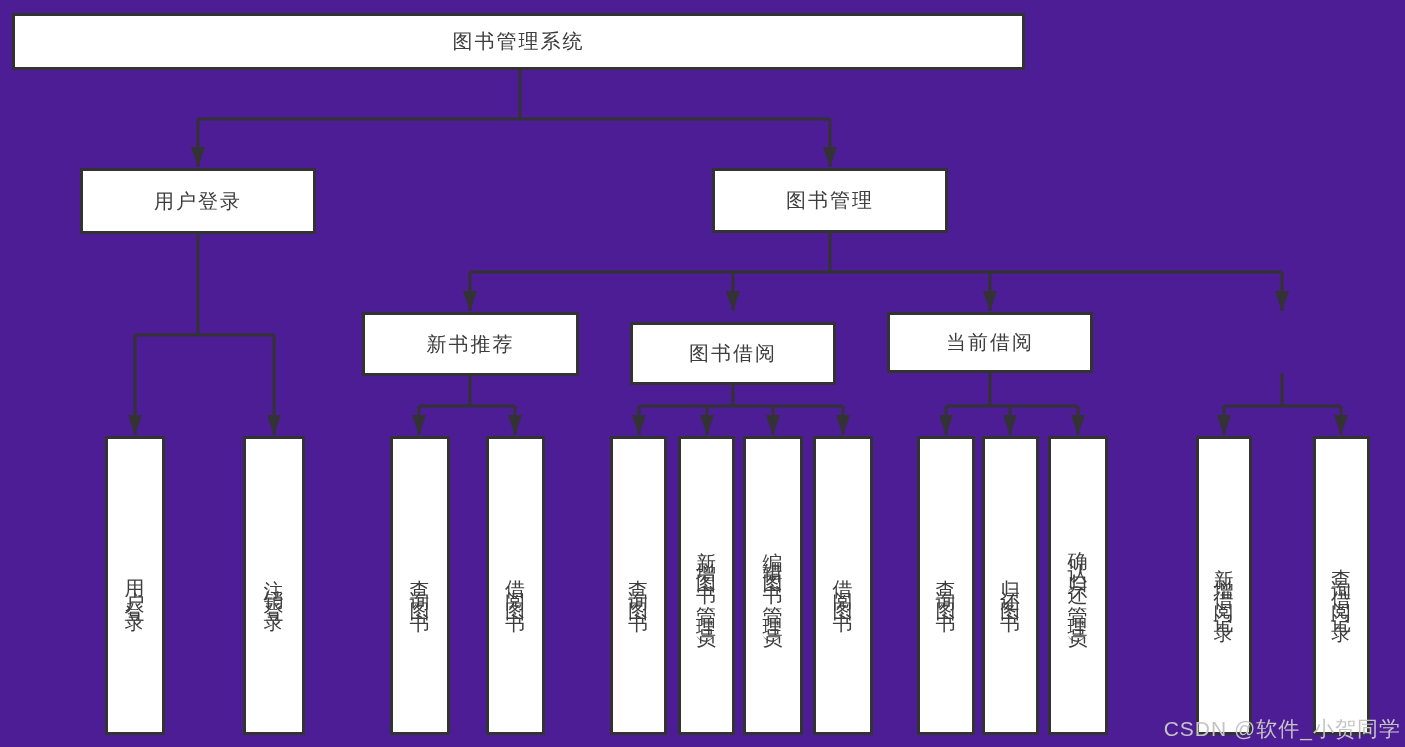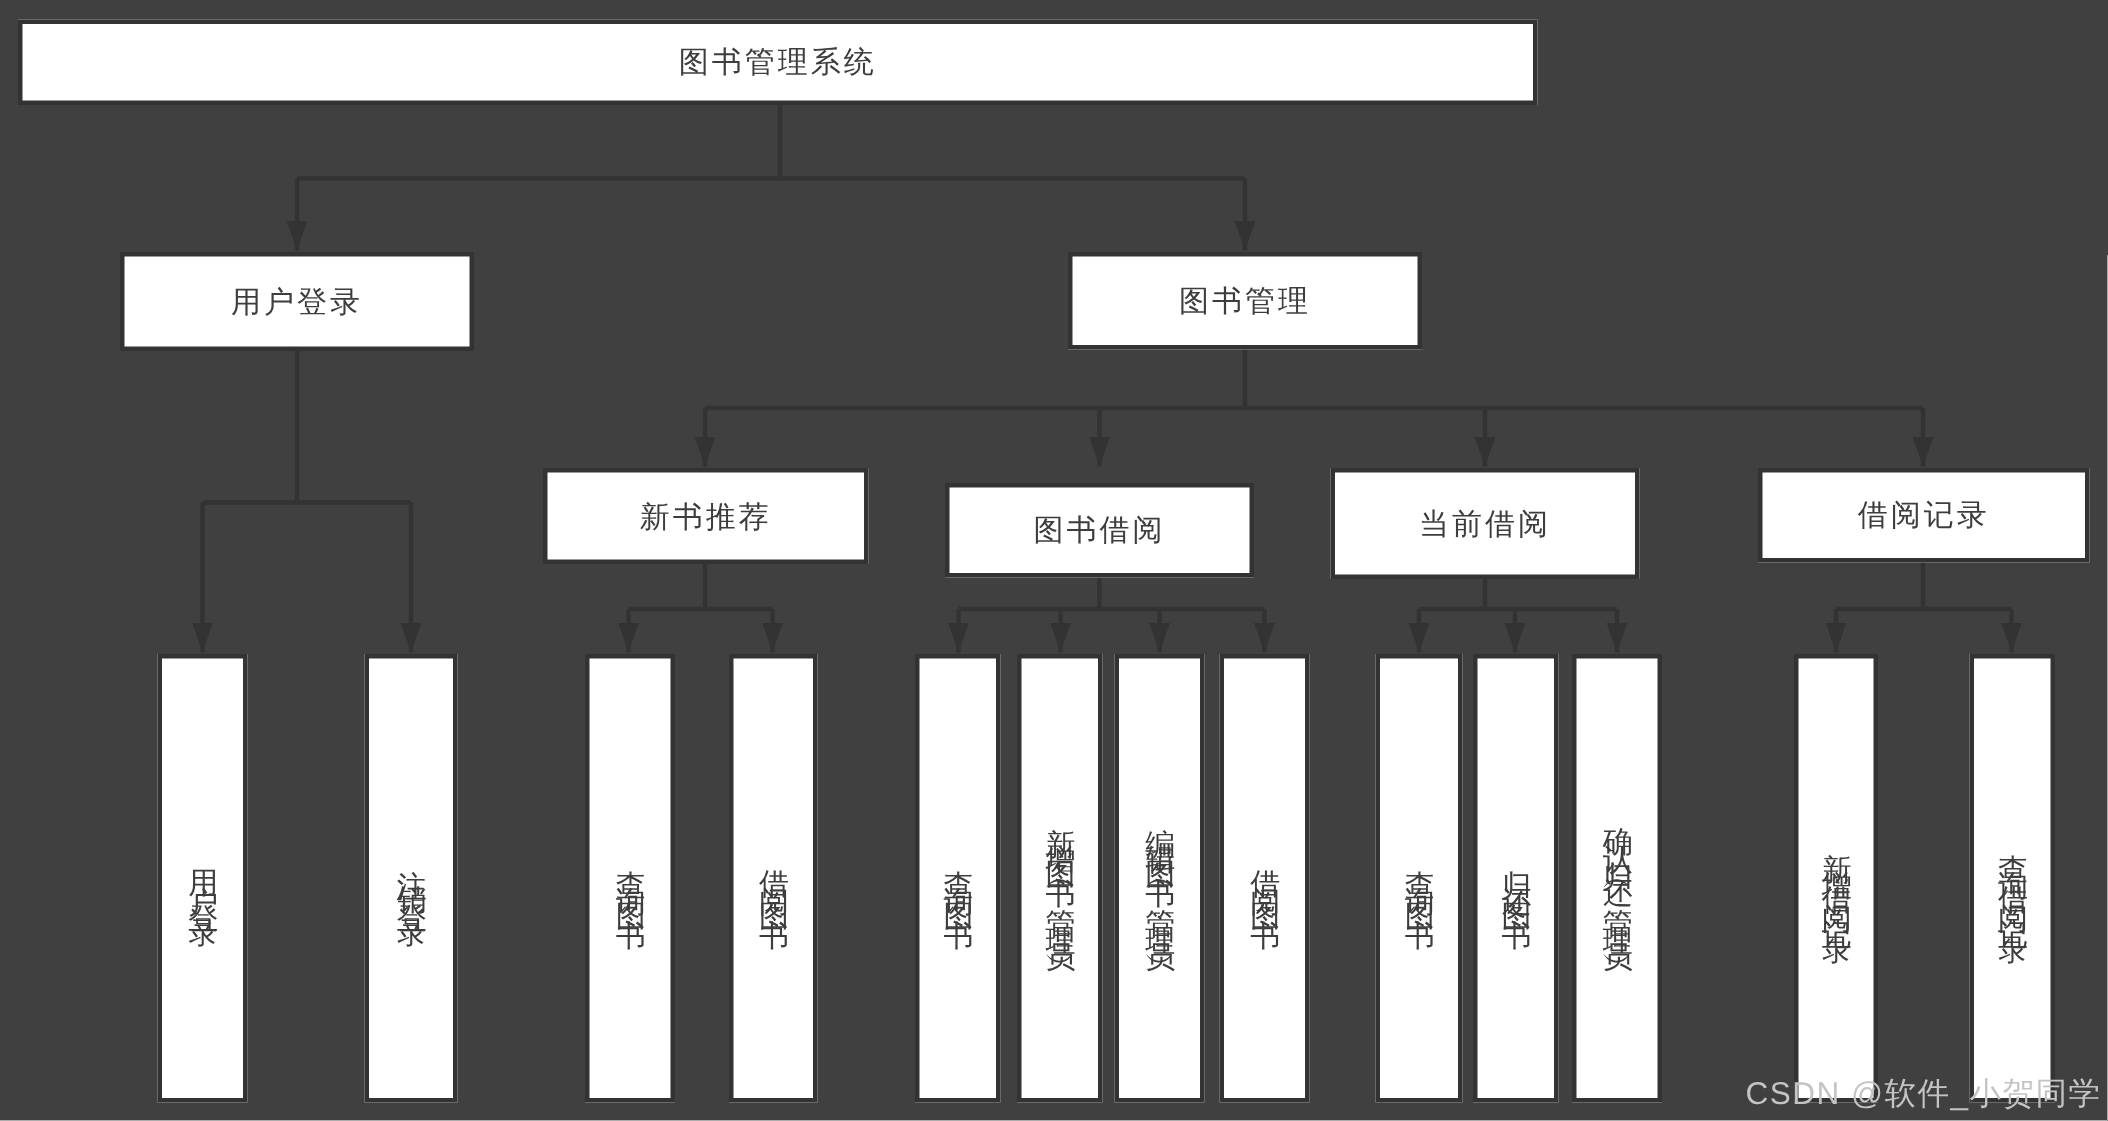--- a/index.html
+++ b/index.html
@@ -1,20 +1,20 @@
 <!DOCTYPE html>
 <html><head>
 <meta charset="utf-8">
 <style>
   html, body { margin: 0; padding: 0; background: #ffffff; }
   .canvas {
     position: relative;
     width: 1405px;
     height: 747px;
-    background: #404040;
+    background: #4c1d95;
     font-family: "Liberation Sans", sans-serif;
     overflow: hidden;
   }
   svg.wires {
     position: absolute;
     left: 0; top: 0;
     width: 1405px; height: 747px;
     pointer-events: none;
   }
   .node {
@@ -112,25 +112,22 @@
   <div class="node" style="left:712px; top:168px; width:236px; height:65px;">
     <span>图书管理</span>
   </div>
 
   <div class="node" style="left:362px; top:312px; width:217px; height:64px;font-family:Liberation Serif, serif;">
     <span>新书推荐</span>
   </div>
   <div class="node" style="left:630px; top:312px; width:206px; height:63px;margin-top:10px;">
     <span>图书借阅</span>
   </div>
-  <div class="node" style="left:887px; top:312px; width:206px; height:74px;">
+  <div class="node" style="left:887px; top:312px; width:206px; height:61px;">
     <span>当前借阅</span>
-  </div>
-  <div class="node" style="left:1172px; top:312px; width:221px; height:63px;">
-    <span>借阅记录</span>
   </div>
 
   <div class="node leaf" style="left:105px; top:436px; width:60px; height:299px;">
     <span>用户登录</span>
   </div>
   <div class="node leaf" style="left:243px; top:436px; width:62px; height:299px;">
     <span>注销登录</span>
   </div>
 
   <div class="node leaf" style="left:390px; top:436px; width:60px; height:299px;">

